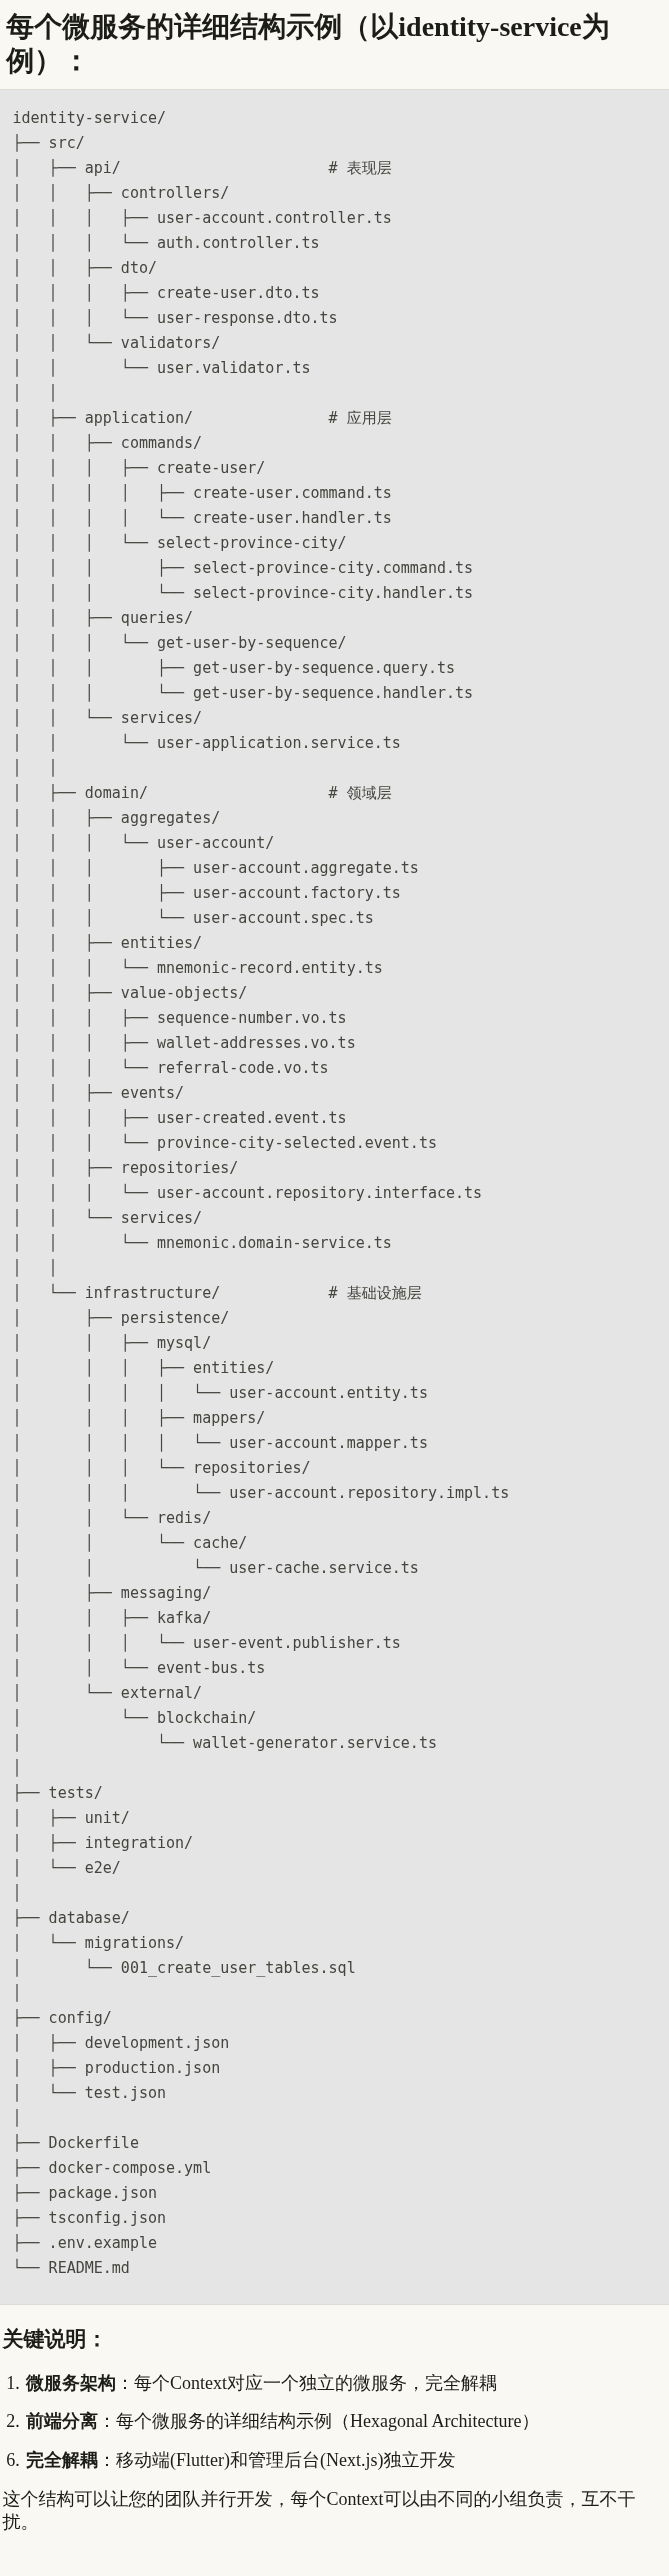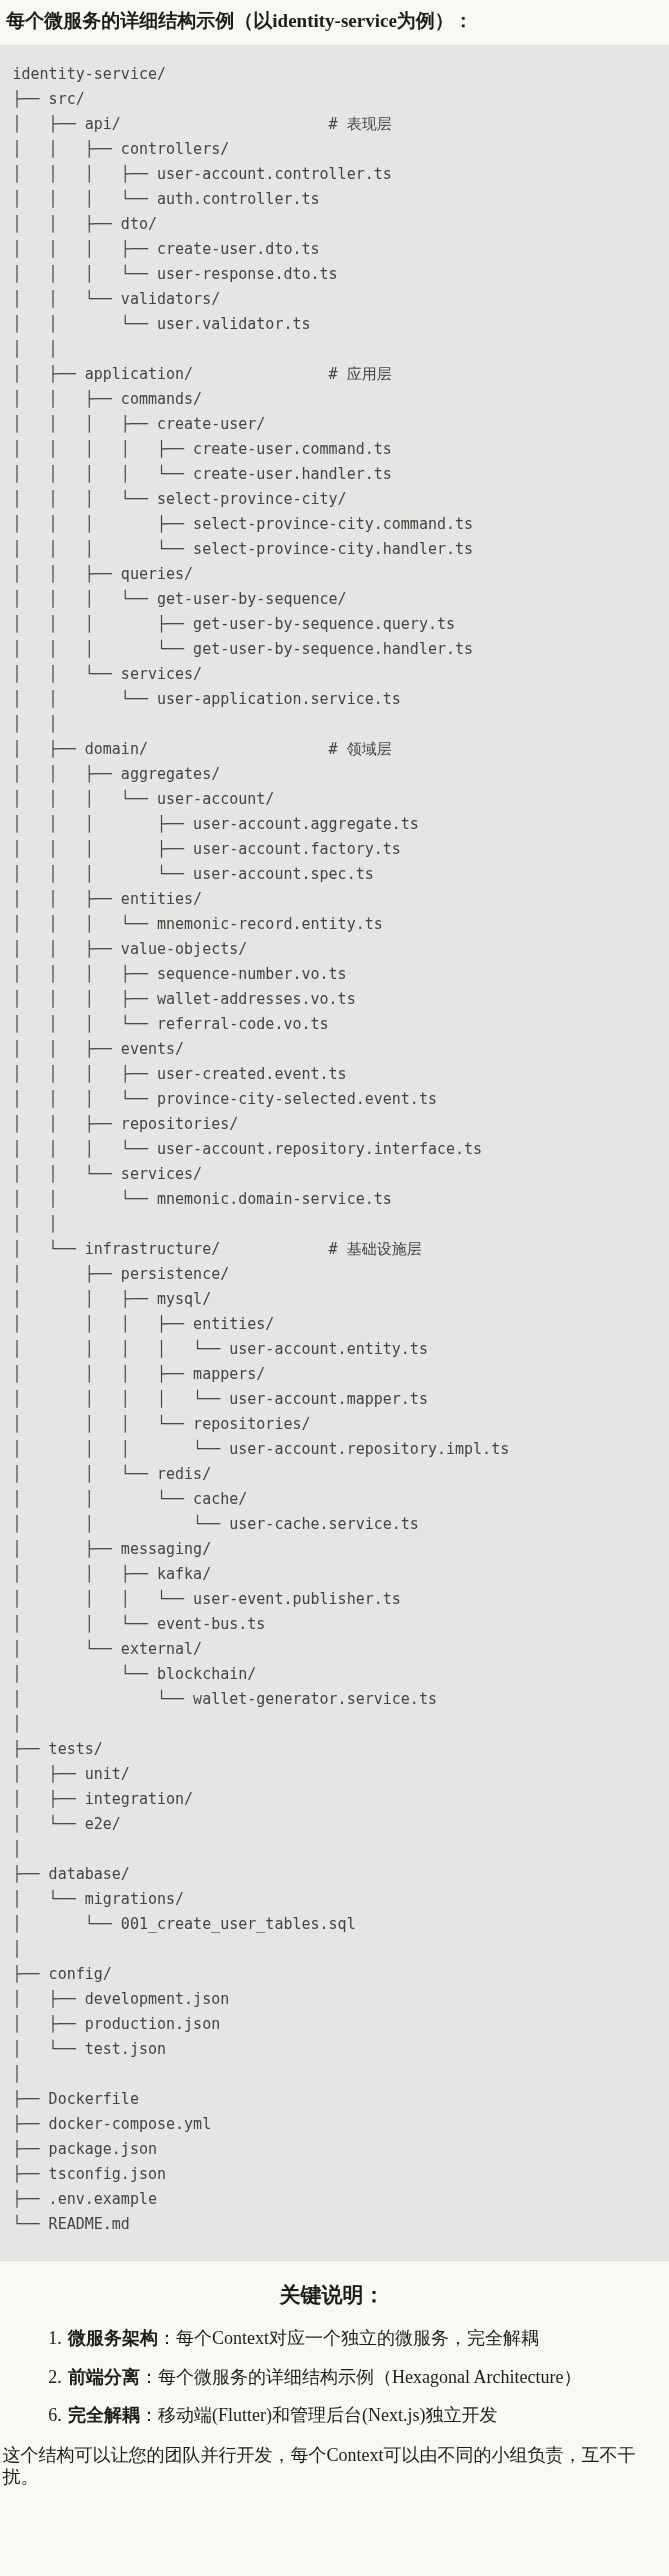--- a/index.html
+++ b/index.html
@@ -14,21 +14,21 @@
     width: 669px;
     min-height: 2576px;
     box-sizing: border-box;
     font-family: "Liberation Serif", serif;
     color: #1c1c19;
     overflow: hidden;
   }
   .title {
     margin: 0;
     padding: 10px 7.5px 0 6.3px;
-    font-size: 19px;
+    font-size: 28px;
     line-height: 1.2;
     font-weight: 700;
   }
   .codeblock {
     margin-top: 12px;
     background: #e5e5e5;
     border-top: 1.3px solid #dedcd4;
     border-bottom: 1.3px solid #dedcd4;
     padding: 16.3px 12.5px 22.5px 12.5px;
   }
@@ -38,30 +38,28 @@
     font-size: 15px;
     line-height: 25px;
     color: #45453f;
     white-space: pre;
   }
   .subtitle {
     margin: 22.5px 7.5px 0 2.5px;
     font-size: 21px;
     line-height: 1.2;
     font-weight: 700;
-    text-align: center;
   }
   .notes {
     margin: 20px 7.5px 0 6.3px;
   }
   .note {
     font-size: 18px;
     line-height: 21px;
     margin-bottom: 17.5px;
-    margin-left: 42px;
   }
   .num {
     margin-right: 6.3px;
   }
   .term {
     font-weight: 700;
   }
   .desc {
     font-weight: 400;
   }

